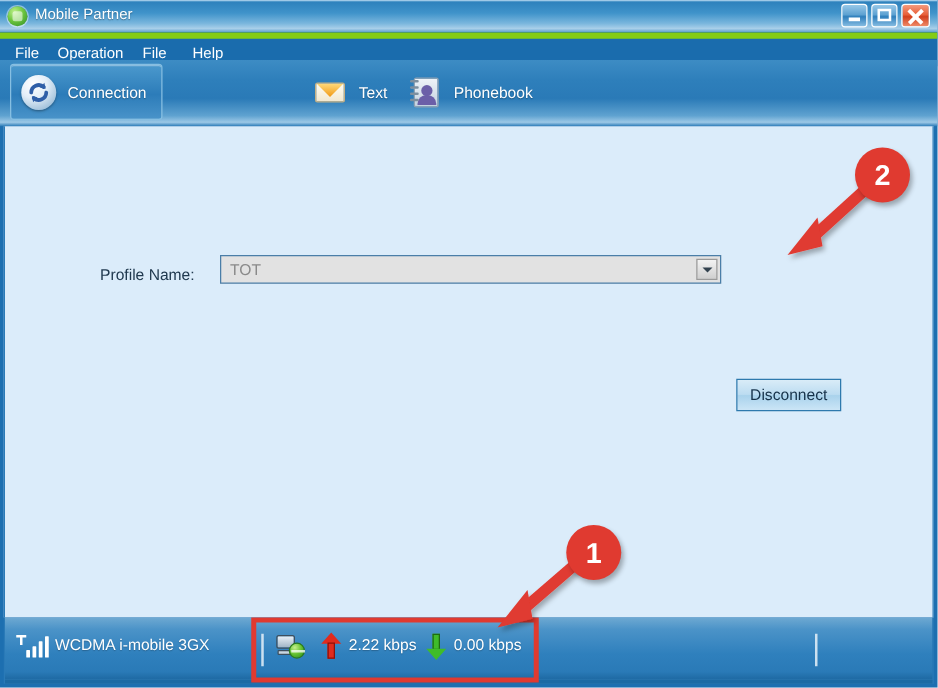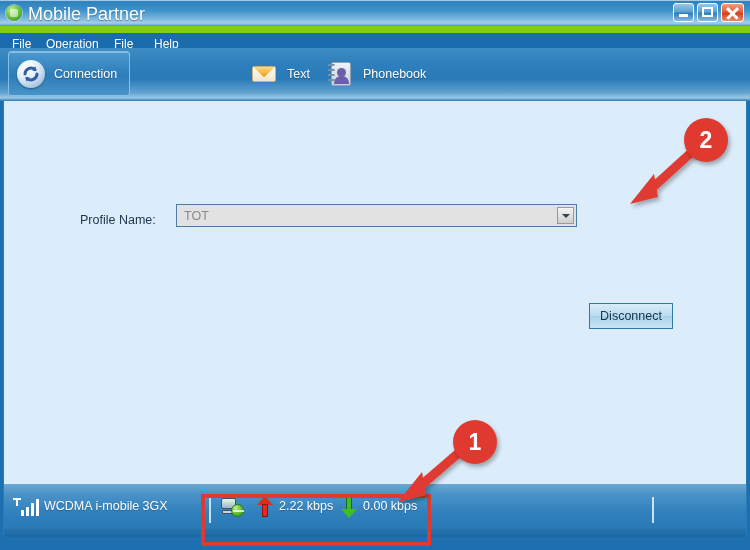--- a/index.html
+++ b/index.html
@@ -62,21 +62,21 @@
     content: "";
     position: absolute;
     left: 4px; top: 4px;
     width: 8px; height: 8px;
     border-radius: 2px;
     background: rgba(255,255,255,0.55);
   }
   #window-title {
     position: absolute;
     left: 28px; top: 4px;
-    font-size: 18px;
+    font-size: 12px;
     color: #ffffff;
     text-shadow: 0 1px 1px rgba(0,0,0,0.35);
     white-space: nowrap;
   }
 
   .winbtn {
     position: absolute;
     top: 3px;
     width: 21px;
     height: 19px;
@@ -112,21 +112,21 @@
   .winbtn-close .x1 { transform: rotate(45deg); }
   .winbtn-close .x2 { transform: rotate(-45deg); }
 
   
   #menubar {
     position: absolute;
     left: 0; top: 26px;
     width: 750px;
     height: 22px;
     background: #1a6cad;
-    border-top: 7px solid #84cc16;
+    border-top: 5px solid #84cc16;
   }
   .menu-item {
     position: absolute;
     top: 3px;
     font-size: 12px;
     color: #ffffff;
     padding: 1px 4px;
     white-space: nowrap;
     cursor: default;
   }
@@ -302,21 +302,21 @@
     color: #16324a;
     display: flex;
     align-items: center;
     justify-content: center;
     cursor: default;
   }
 
   
   #statusbar {
     position: absolute;
-    left: 3px; top: 484px;
+    left: 3px; top: 494px;
     width: 744px;
     height: 53px;
     background: linear-gradient(to bottom,
         #6ea9d2 0%,
         #4b93c8 18%,
         #2f80bd 55%,
         #2a7ab7 82%,
         #1f6ba5 92%,
         #3f8cc4 100%);
     box-sizing: border-box;

